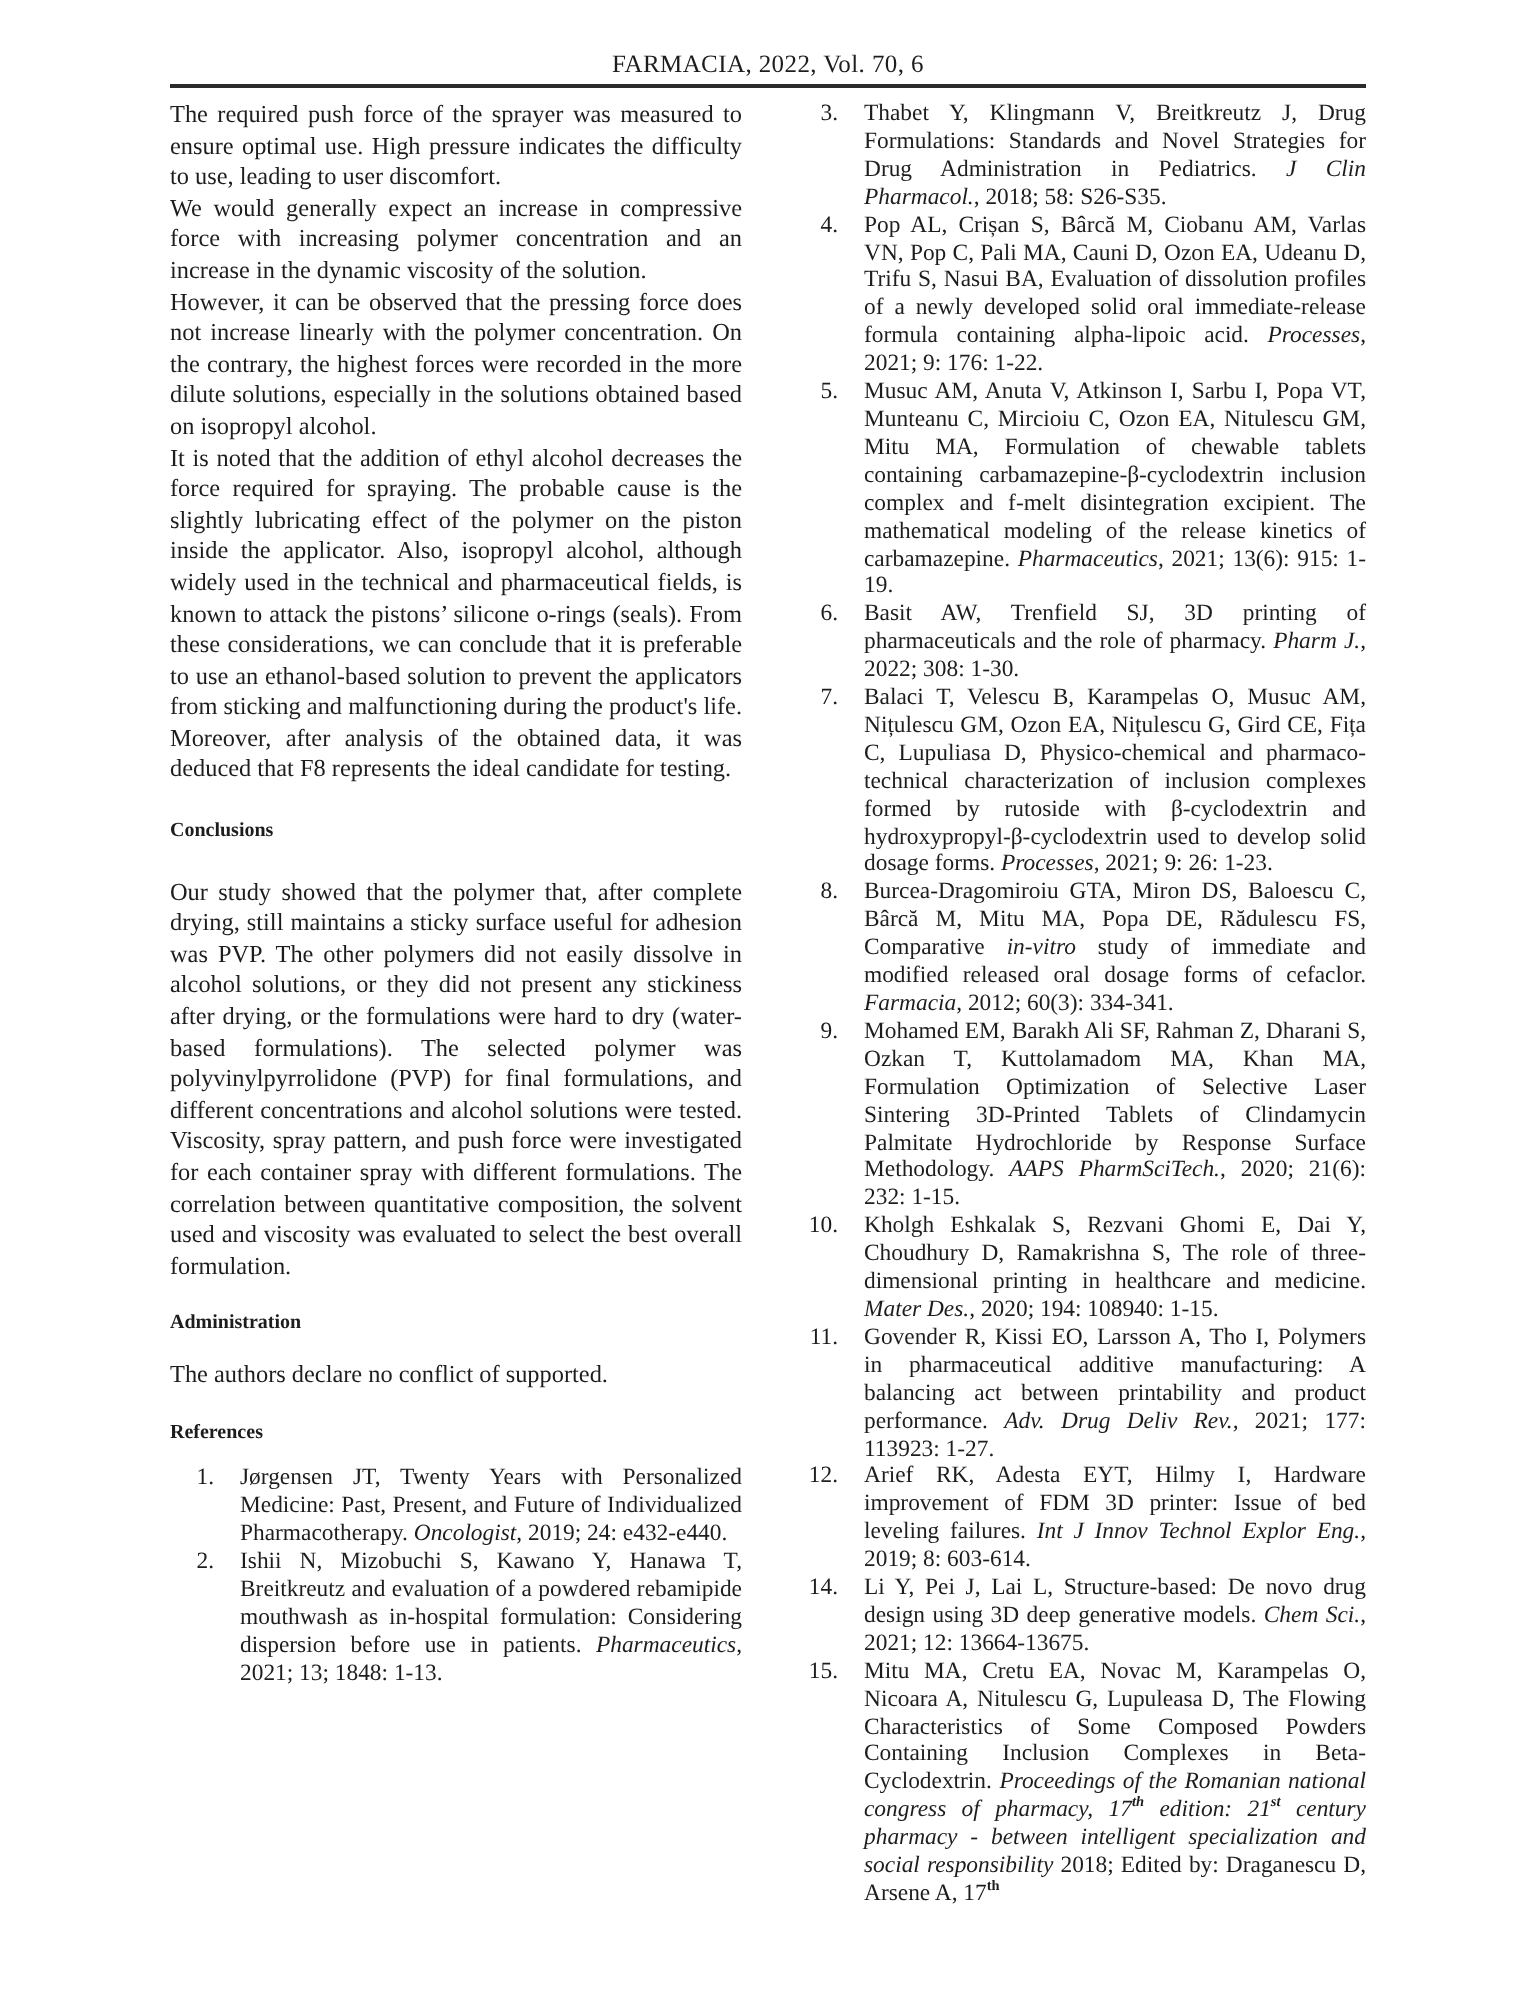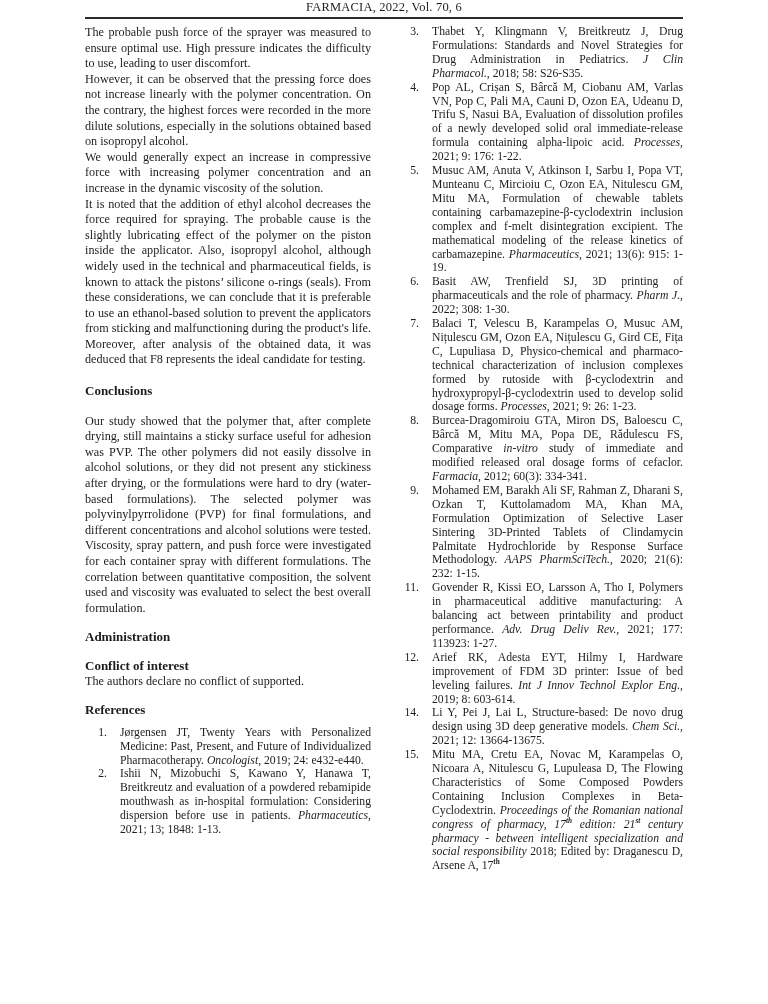--- a/index.html
+++ b/index.html
@@ -5,37 +5,38 @@
   html, body { margin: 0; padding: 0; background: #ffffff; }
   body {
     width: 768px; height: 1004px; overflow: hidden;
     font-family: "Liberation Serif", "DejaVu Serif", serif;
     color: #1d1d1d;
     -webkit-font-smoothing: antialiased;
   }
   .page { position: relative; width: 768px; height: 1004px; }
   .header {
     text-align: center;
+    padding-top: 25px;
     font-size: 12.5px;
     line-height: 14px;
     letter-spacing: 0.2px;
     color: #1d1d1d;
   }
   .content { width: 598px; margin: 0 auto; }
   .rule { border-bottom: 2px solid #2b2b2b; margin-top: 3px; }
   .columns { display: flex; gap: 26px; padding-top: 6px; }
   .col {
     flex: 1 1 0;
     font-size: 12.2px;
     line-height: 15.6px;
     text-align: justify;
   }
   .col p { margin: 0; }
   .col h3 {
-    font-size: 13px;
+    font-size: 10px;
     line-height: 15.6px;
     font-weight: bold;
     text-align: left;
   }
   .h-conclusions { margin: 15px 0 15px 0; }
   .h-ack        { margin: 13px 0 10px 0; }
   .h-conflict   { margin: 13px 0 0 0; }
   .h-refs       { margin: 13px 0 8px 0; }
   .refs {
     font-size: 11.7px;
@@ -65,31 +66,30 @@
 <div class="page">
 
   <div class="header">FARMACIA, 2022, Vol. 70, 6</div>
 
   <div class="content">
     <div class="rule"></div>
 
     <div class="columns">
 
       <div class="col">
-        <p>The probable push force of the sprayer was measured to ensure optimal use. High pressure indicates the difficulty to use, leading to user discomfort.</p>
+        <p>The required push force of the sprayer was measured to ensure optimal use. High pressure indicates the difficulty to use, leading to user discomfort.</p>
+        <p>We would generally expect an increase in compressive force with increasing polymer concentration and an increase in the dynamic viscosity of the solution.</p>
         <p>However, it can be observed that the pressing force does not increase linearly with the polymer concentration. On the contrary, the highest forces were recorded in the more dilute solutions, especially in the solutions obtained based on isopropyl alcohol.</p>
-        <p>We would generally expect an increase in compressive force with increasing polymer concentration and an increase in the dynamic viscosity of the solution.</p>
         <p>It is noted that the addition of ethyl alcohol decreases the force required for spraying. The probable cause is the slightly lubricating effect of the polymer on the piston inside the applicator. Also, isopropyl alcohol, although widely used in the technical and pharmaceutical fields, is known to attack the pistons’ silicone o-rings (seals). From these considerations, we can conclude that it is preferable to use an ethanol-based solution to prevent the applicators from sticking and malfunctioning during the product's life. Moreover, after analysis of the obtained data, it was deduced that F8 represents the ideal candidate for testing.</p>
 
         <h3 class="h-conclusions">Conclusions</h3>
         <p>Our study showed that the polymer that, after complete drying, still maintains a sticky surface useful for adhesion was PVP. The other polymers did not easily dissolve in alcohol solutions, or they did not present any stickiness after drying, or the formulations were hard to dry (water-based formulations). The selected polymer was polyvinylpyrrolidone (PVP) for final formulations, and different concentrations and alcohol solutions were tested. Viscosity, spray pattern, and push force were investigated for each container spray with different formulations. The correlation between quantitative composition, the solvent used and viscosity was evaluated to select the best overall formulation.</p>
 
         <h3 class="h-ack">Administration</h3>
 
-        <h3 class="h-conflict">Conflict of interest</h3>
         <p>The authors declare no conflict of supported.</p>
 
         <h3 class="h-refs">References</h3>
 
         <div class="refs">
           <div class="ref">
             <span class="num">1.</span>
             <span class="rbody"><span>Jørgensen JT, Twenty Years with Personalized Medicine: Past, Present, and Future of Individualized Pharmacotherapy. </span><i>Oncologist</i><span>, 2019; 24: e432-e440.</span></span>
           </div>
           <div class="ref">
@@ -123,20 +123,24 @@
           </div>
           <div class="ref">
             <span class="num">8.</span>
             <span class="rbody"><span>Burcea-Dragomiroiu GTA, Miron DS, Baloescu C, Bârcă M, Mitu MA, Popa DE, Rădulescu FS, Comparative </span><i>in-vitro</i><span> study of immediate and modified released oral dosage forms of cefaclor. </span><i>Farmacia</i><span>, 2012; 60(3): 334-341.</span></span>
           </div>
           <div class="ref">
             <span class="num">9.</span>
             <span class="rbody"><span>Mohamed EM, Barakh Ali SF, Rahman Z, Dharani S, Ozkan T, Kuttolamadom MA, Khan MA, Formulation Optimization of Selective Laser Sintering 3D-Printed Tablets of Clindamycin Palmitate Hydrochloride by Response Surface Methodology. </span><i>AAPS PharmSciTech.</i><span>, 2020; 21(6): 232: 1-15.</span></span>
           </div>
           <div class="ref">
+            <span class="num">10.</span>
+            <span class="rbody"><span>Kholgh Eshkalak S, Rezvani Ghomi E, Dai Y, Choudhury D, Ramakrishna S, The role of three-dimensional printing in healthcare and medicine. </span><i>Mater Des.</i><span>, 2020; 194: 108940: 1-15.</span></span>
+          </div>
+          <div class="ref">
             <span class="num">11.</span>
             <span class="rbody"><span>Govender R, Kissi EO, Larsson A, Tho I, Polymers in pharmaceutical additive manufacturing: A balancing act between printability and product performance. </span><i>Adv. Drug Deliv Rev.</i><span>, 2021; 177: 113923: 1-27.</span></span>
           </div>
           <div class="ref">
             <span class="num">12.</span>
             <span class="rbody"><span>Arief RK, Adesta EYT, Hilmy I, Hardware improvement of FDM 3D printer: Issue of bed leveling failures. </span><i>Int J Innov Technol Explor Eng.</i><span>, 2019; 8: 603-614.</span></span>
           </div>
           <div class="ref">
             <span class="num">14.</span>
             <span class="rbody"><span>Li Y, Pei J, Lai L, Structure-based: De novo drug design using 3D deep generative models. </span><i>Chem Sci.</i><span>, 2021; 12: 13664-13675.</span></span>

